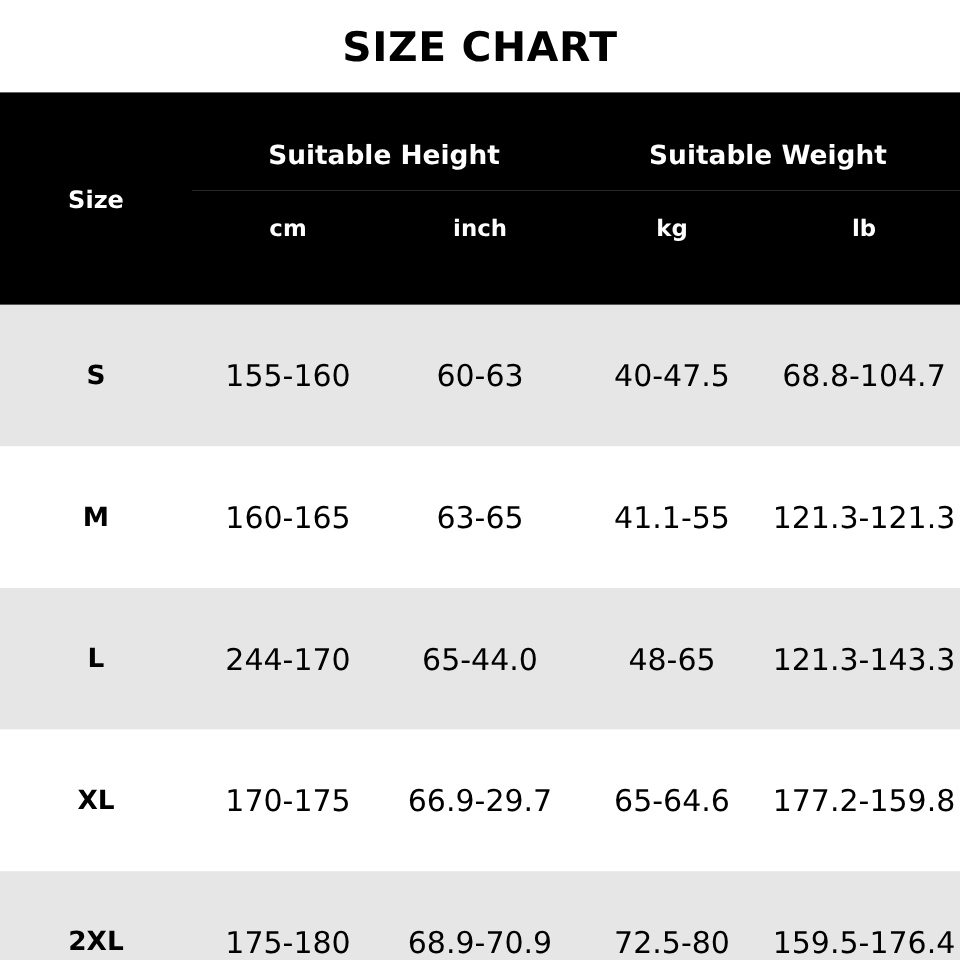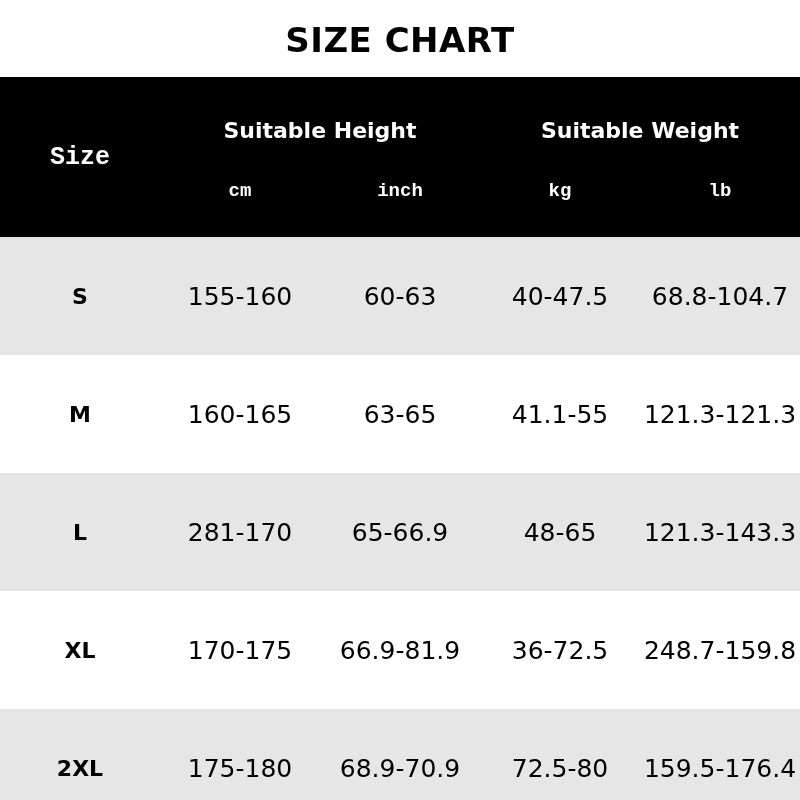--- a/index.html
+++ b/index.html
@@ -46,39 +46,37 @@
   thead tr.group-row th,
   thead tr.sub-row th {
     background: #000000;
     color: #ffffff;
     font-weight: bold;
     text-align: center;
     padding: 0;
   }
 
   .group-row th.size-cell {
-    font-size: 25px;
+    font-size: 20px;
     vertical-align: middle;
     height: 122px;
-    font-family: Liberation Mono, monospace;
   }
 
   .group-row th.group-cell {
     font-size: 22px;
     height: 58px;
     vertical-align: middle;
     padding-top: 24px;
   }
 
   .sub-row th.sub-cell {
     font-size: 19px;
     height: 64px;
     vertical-align: middle;
-    padding-bottom: 14px;
-    font-family: Liberation Mono, monospace;
+    padding-bottom: 31px;
   }
 
   tbody td {
     text-align: center;
     font-size: 25px;
     color: #000000;
     height: 118px;
     vertical-align: middle;
     padding: 0;
   }
@@ -134,31 +132,31 @@
       </tr>
       <tr class="row-even">
         <td class="size-col">M</td>
         <td>160-165</td>
         <td>63-65</td>
         <td>41.1-55</td>
         <td>121.3-121.3</td>
       </tr>
       <tr class="row-odd">
         <td class="size-col">L</td>
-        <td>281-170</td>
-        <td>65-66.9</td>
+        <td>244-170</td>
+        <td>65-44.0</td>
         <td>48-65</td>
         <td>121.3-143.3</td>
       </tr>
       <tr class="row-even">
         <td class="size-col">XL</td>
         <td>170-175</td>
-        <td>66.9-81.9</td>
-        <td>36-72.5</td>
-        <td>248.7-159.8</td>
+        <td>66.9-29.7</td>
+        <td>65-64.6</td>
+        <td>177.2-159.8</td>
       </tr>
       <tr class="row-odd">
         <td class="size-col">2XL</td>
         <td>175-180</td>
         <td>68.9-70.9</td>
         <td>72.5-80</td>
         <td>159.5-176.4</td>
       </tr>
     </tbody>
   </table>

